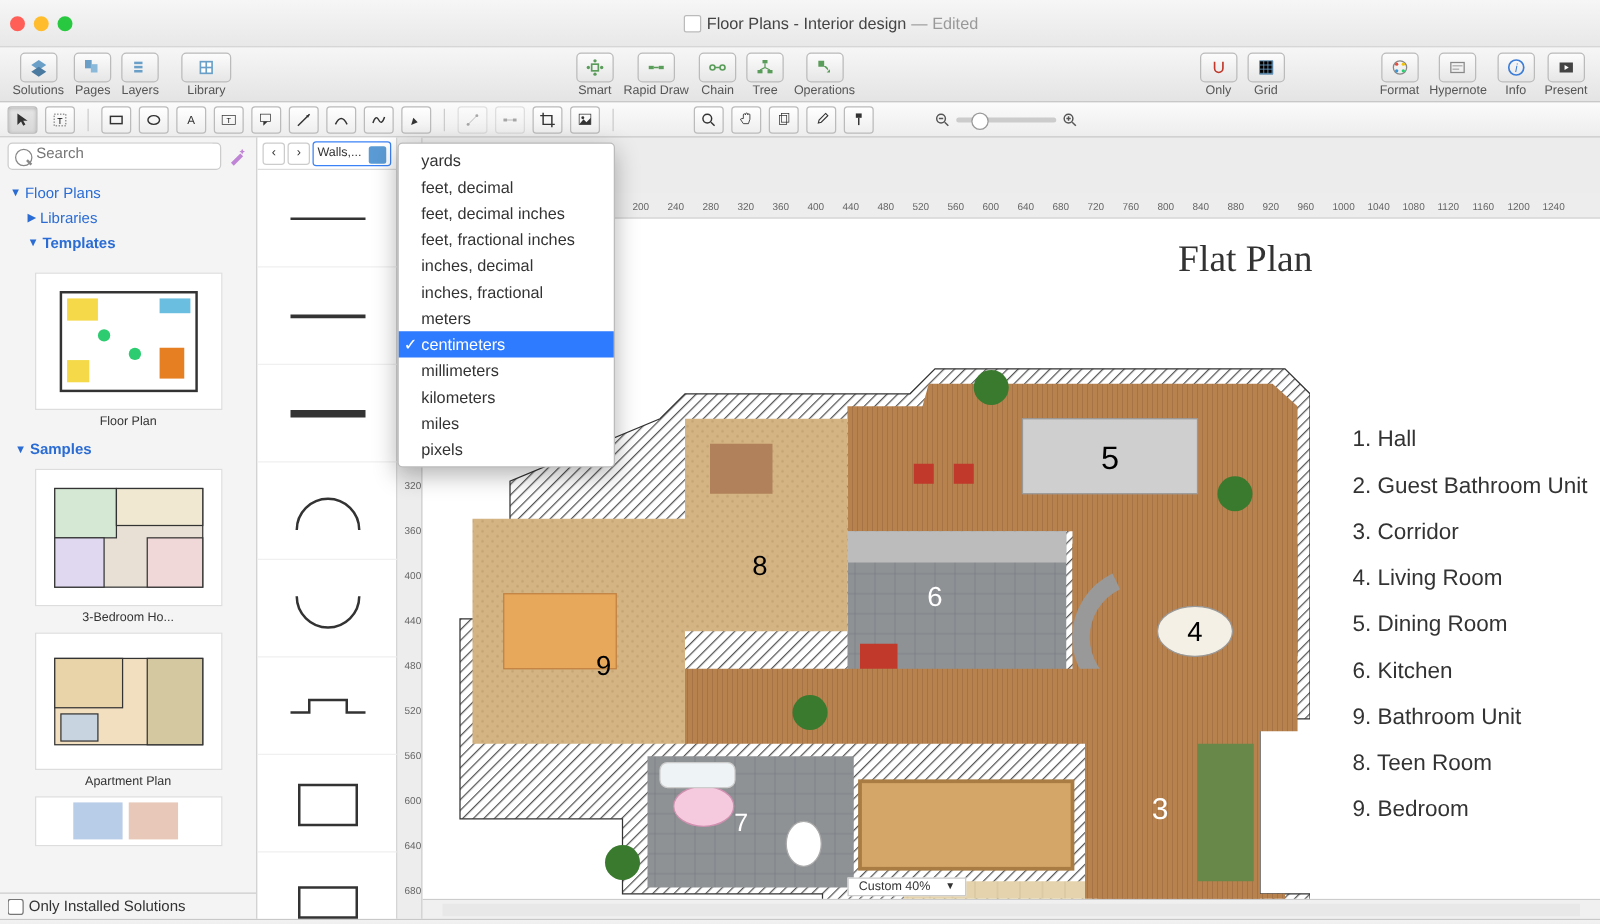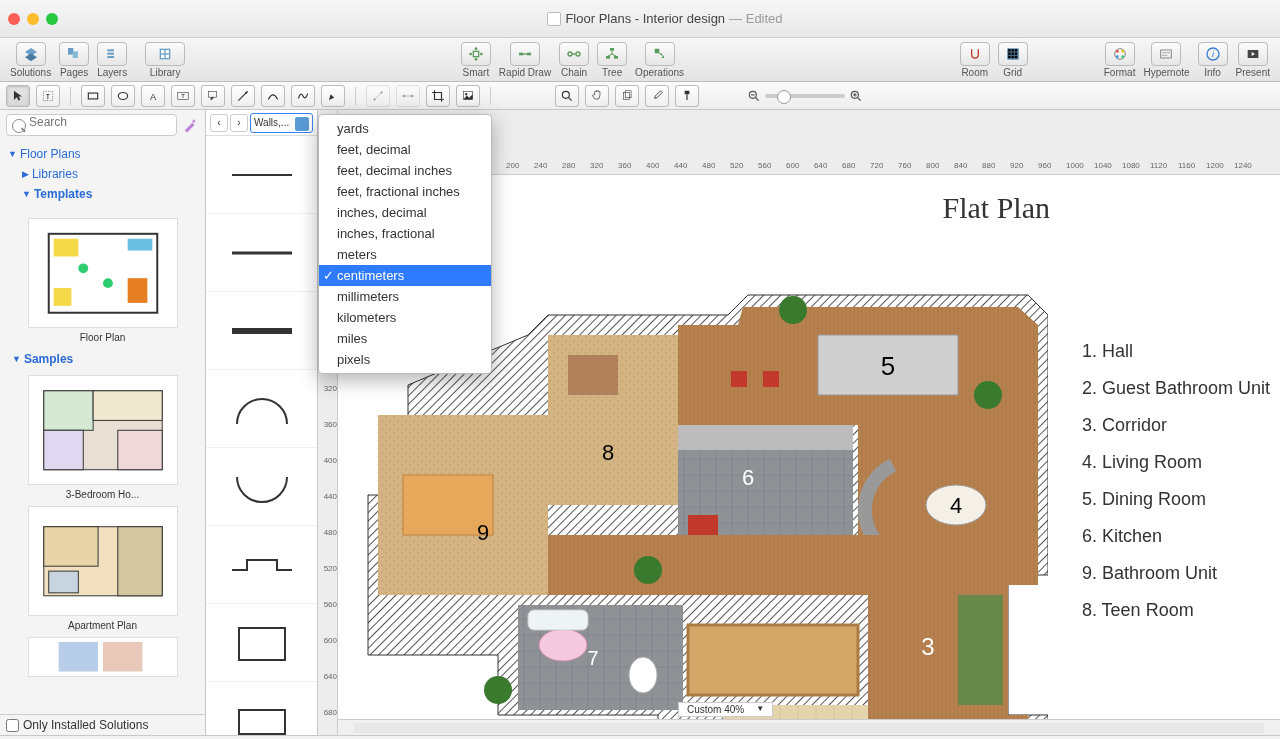--- a/index.html
+++ b/index.html
@@ -217,21 +217,21 @@
       </div>
   </div>
   <div class="tbspacer"></div>
   <div class="tbgroup">
     <div class="tbbtn">
         <div class="tbicon">
           <svg viewBox="0 0 24 24">
             <path fill="none" stroke="#c0392b" stroke-width="2" d="M7 5 v8 a5 5 0 0 0 10 0 v-8"></path>
           </svg>
         </div>
-        <span>Room</span>
+        <span>Only</span>
       </div>
     <div class="tbbtn">
         <div class="tbicon">
           <svg viewBox="0 0 24 24">
             <path stroke="#6aa0c8" stroke-width="1" d="M4 4h16v16h-16z M4 9h16 M4 14h16 M4 19h16 M9 4v16 M14 4v16 M19 4v16"></path>
           </svg>
         </div>
         <span>Grid</span>
       </div>
   </div>
@@ -605,20 +605,21 @@
         <div class="fp-title">Flat Plan</div>
         <div class="legend">
             <div>1. Hall</div>
             <div>2. Guest Bathroom Unit</div>
             <div>3. Corridor</div>
             <div>4. Living Room</div>
             <div>5. Dining Room</div>
             <div>6. Kitchen</div>
             <div>9. Bathroom Unit</div>
             <div>8. Teen Room</div>
+            <div>9. Bedroom</div>
           </div>
         <div class="floorplan-img">
           <svg class="fp-svg" viewBox="0 0 700 560">
             <defs>
               <pattern id="hatch" width="6" height="6" patternUnits="userSpaceOnUse" patternTransform="rotate(45)">
                   <line x1="0" y1="0" x2="0" y2="6" stroke="#555" stroke-width="2"></line>
                 </pattern>
               <pattern id="wood" width="4" height="40" patternUnits="userSpaceOnUse">
                   <rect width="4" height="40" fill="#b8824f"></rect>
                   <line x1="2" y1="0" x2="2" y2="40" stroke="#9a6a3e" stroke-width="0.5"></line>

